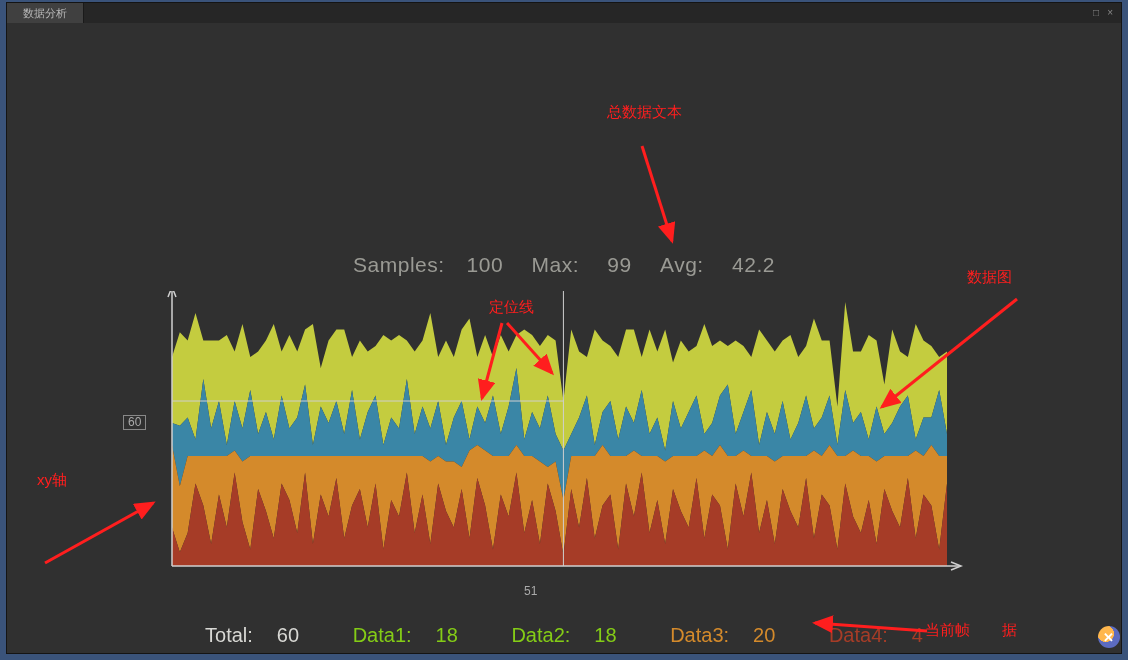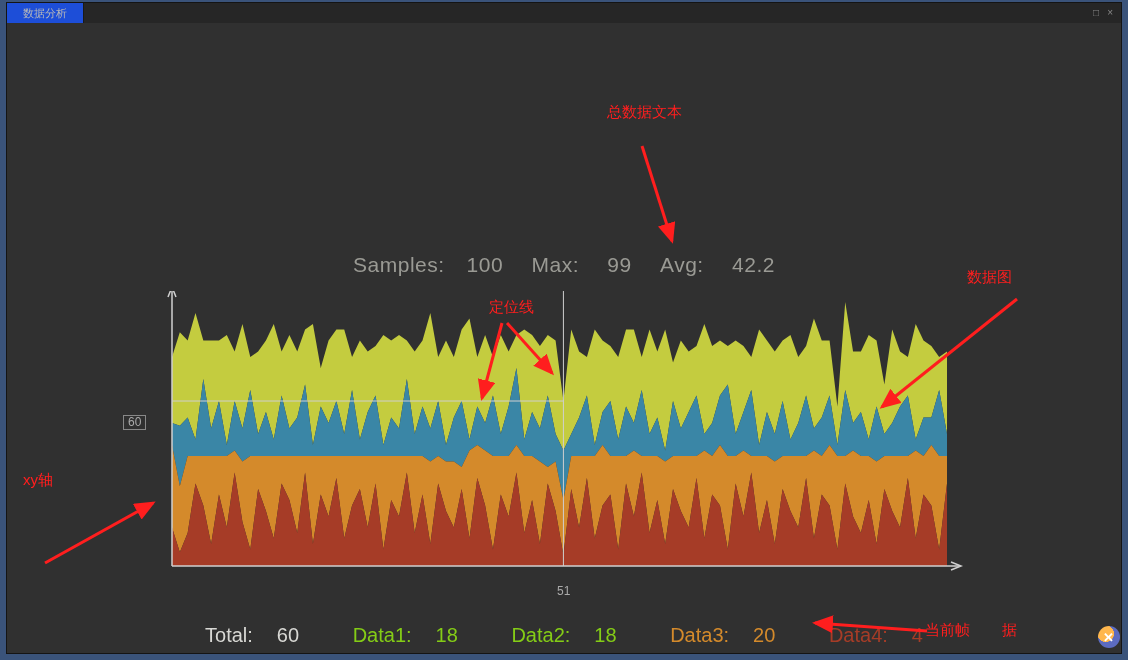--- a/index.html
+++ b/index.html
@@ -8,21 +8,21 @@
   .window {
     position: absolute; left: 6px; top: 2px; right: 6px; bottom: 6px;
     background: #303030; border: 1px solid #141414;
   }
   .titlebar {
     height: 20px; background: #262626; display: flex; align-items: center;
     font: 11px/1 "Microsoft YaHei", Arial, sans-serif; color: #b8b8b8;
   }
   .titlebar .tab {
     padding: 0 16px; height: 100%; display: flex; align-items: center;
-    background: #1d4ed8; border-right: 1px solid #1a1a1a;
+    background: #404040; border-right: 1px solid #1a1a1a;
   }
   .titlebar .spacer { flex: 1; }
   .win-ctrl { display: flex; gap: 8px; padding-right: 8px; color: #888; font-size: 10px; }
   .content { position: absolute; left: 0; right: 0; top: 20px; bottom: 0; }
 
   .summary {
     position: absolute; left: 0; right: 0; top: 230px; text-align: center;
     font: 400 21px "Microsoft YaHei", Arial, sans-serif; color: #9a9a94; letter-spacing: .5px;
   }
   .summary span + span { margin-left: 22px; }
@@ -39,21 +39,21 @@
   .c-d1 { color: #84cc16; }
   .c-d2 { color: #84cc16; }
   .c-d3 { color: #d48a2b; }
   .c-d4 { color: #a63c27; }
 
   .ytick {
     position: absolute; left: 116px; top: 392px;
     font: 12px/1 Arial, sans-serif; color: #aaa; border: 1px solid #888; padding: 0 4px 1px 4px;
   }
   .xtick {
-    position: absolute; left: 550px; top: 562px;
+    position: absolute; left: 517px; top: 562px;
     font: 12px/1 Arial, sans-serif; color: #aaa;
   }
 
   .annot { position: absolute; font: 15px "Microsoft YaHei", sans-serif; color: #ff1e1e; pointer-events: none; }
   .arrow { position: absolute; pointer-events: none; }
 
   .watermark {
     position: absolute; right: 8px; bottom: 12px; display: flex; align-items: center; gap: 4px;
     color: #cfcfcf; font: 700 14px "Microsoft YaHei", sans-serif; letter-spacing: 1px;
   }
@@ -146,21 +146,21 @@
       </svg>
       <svg class="arrow" style="left:460px; top:295px;" width="50" height="90">
         <line x1="35" y1="5" x2="15" y2="80" stroke="#ff1e1e" stroke-width="3" marker-end="url(#ah1)"></line>
       </svg>
 
       <div class="annot" style="left:960px; top:245px;">数据图</div>
       <svg class="arrow" style="left:860px; top:266px;" width="160" height="130">
         <line x1="150" y1="10" x2="15" y2="118" stroke="#ff1e1e" stroke-width="3" marker-end="url(#ah1)"></line>
       </svg>
 
-      <div class="annot" style="left:16px; top:448px;">xy轴</div>
+      <div class="annot" style="left:30px; top:448px;">xy轴</div>
       <svg class="arrow" style="left:28px; top:470px;" width="130" height="80">
         <line x1="10" y1="70" x2="118" y2="10" stroke="#ff1e1e" stroke-width="3" marker-end="url(#ah1)"></line>
       </svg>
 
       <div class="annot" style="left:918px; top:598px;">
         <span>当前帧</span><span style="margin-left:32px;">据</span>
       </div>
       <svg class="arrow" style="left:800px; top:588px;" width="130" height="30">
         <line x1="120" y1="20" x2="8" y2="12" stroke="#ff1e1e" stroke-width="3" marker-end="url(#ah1)"></line>
       </svg>

